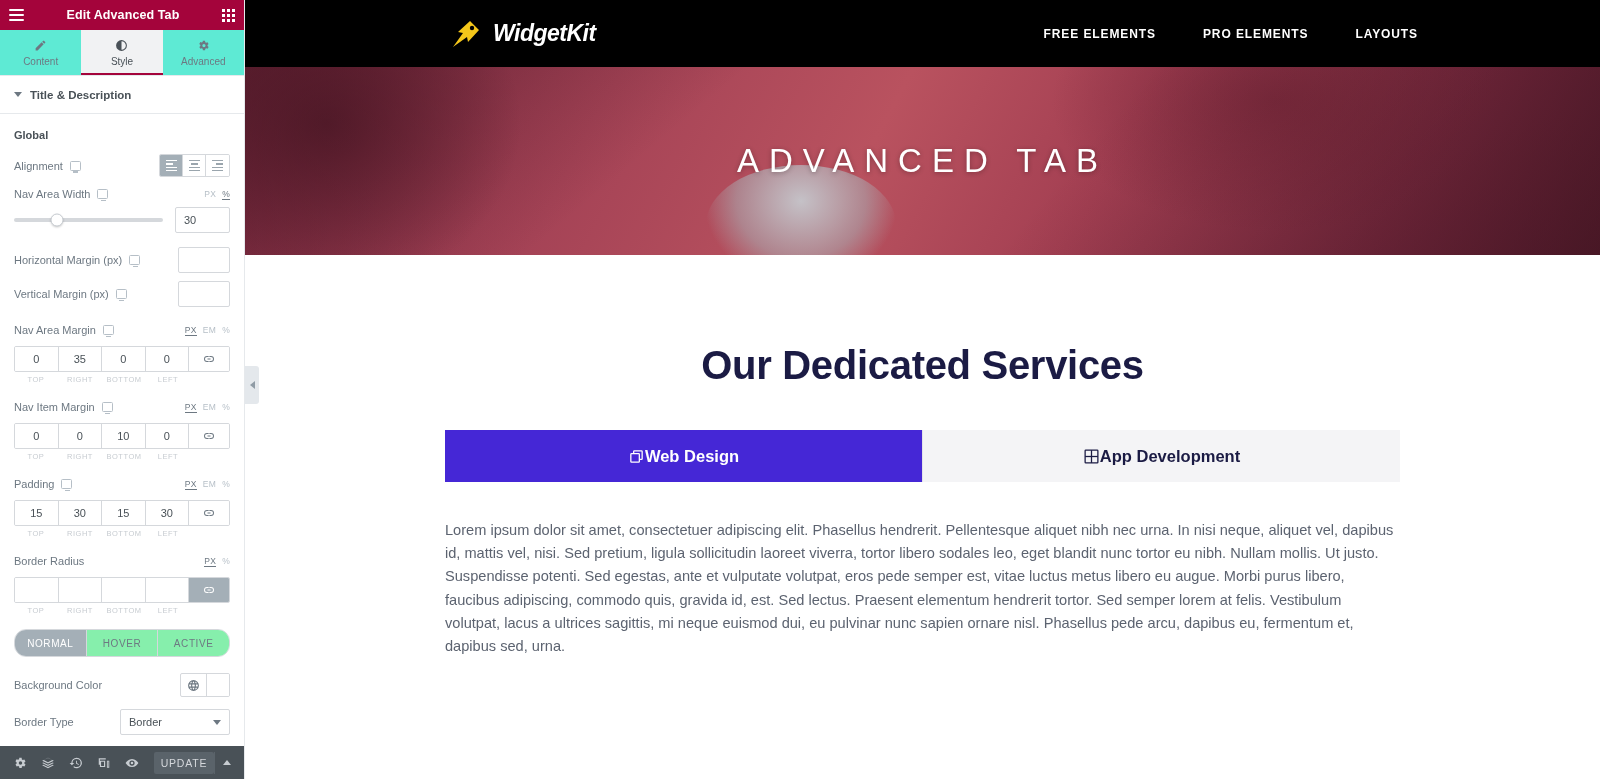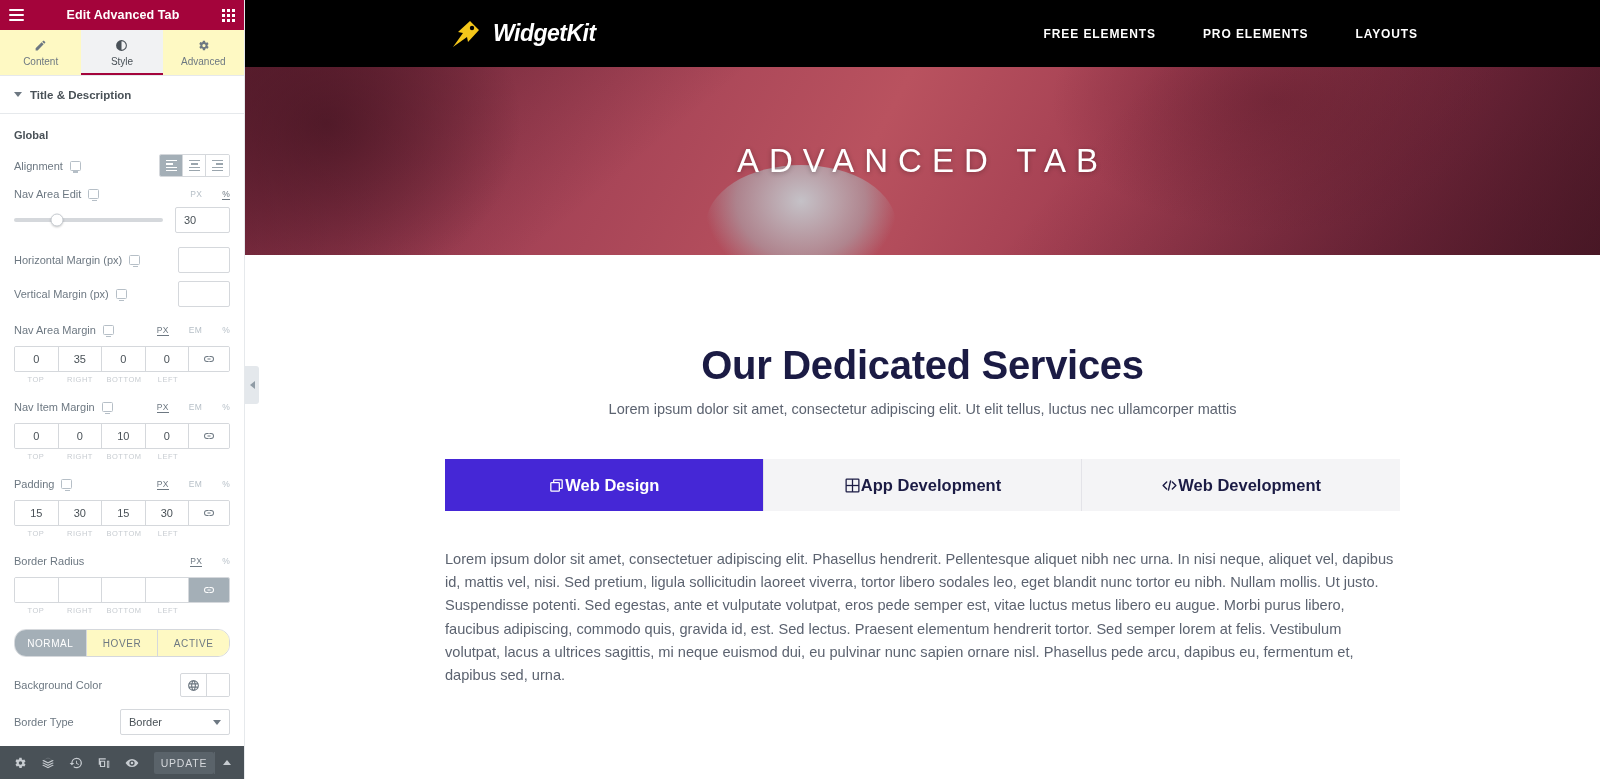--- a/index.html
+++ b/index.html
@@ -28,21 +28,21 @@
   .panel-header .title {
     font-size: 12.5px; font-weight: bold; letter-spacing: .1px;
     flex: 1; text-align: center;
   }
   .ico-ham { width: 15px; height: 12px; display: flex; flex-direction: column; justify-content: space-between; cursor: pointer; }
   .ico-ham i { display: block; height: 2px; background: #fff; border-radius: 1px; }
   .ico-grid { display: grid; grid-template-columns: repeat(3,3px); grid-gap: 2px; cursor: pointer; }
   .ico-grid i { width: 3px; height: 3px; background: #fff; display: block; }
 
   .panel-tabs {
-    height: 46px; display: flex; background: #fef9c3;
+    height: 46px; display: flex; background: #5eead4;
     border-bottom: 1px solid #e6e9ec; flex: 0 0 46px;
   }
   .ptab {
     flex: 1; display: flex; flex-direction: column;
     align-items: center; justify-content: center; gap: 4px;
     font-size: 10px; color: #6d7882; cursor: pointer;
     border-bottom: 2px solid transparent; padding-top: 3px;
   }
   .ptab.active { background: #f1f2f3; color: #495157; border-bottom-color: #a4043b; }
   .ptab svg { width: 13px; height: 13px; fill: #6d7882; }
@@ -70,42 +70,42 @@
   .align-btn.active { background: #a4afb7; }
   .align-btn i { display: block; width: 11px; height: 1.4px; background: #9aa5ad; margin: 1px 0; }
   .align-btn.active i { background: #fff; }
   .align-btn.al i:nth-child(2) { width: 7px; margin-right: auto; }
   .align-btn.ac i:nth-child(2) { width: 7px; }
   .align-btn.ar i:nth-child(2) { width: 7px; margin-left: auto; }
   .align-btn .stack { display: flex; flex-direction: column; width: 11px; }
   .align-btn.ac .stack { align-items: center; }
   .align-btn.ar .stack { align-items: flex-end; }
 
-  .units { display: flex; gap: 20px; font-size: 8.5px; color: #b6bfc7; letter-spacing: .3px; }
+  .units { display: flex; gap: 6px; font-size: 8.5px; color: #b6bfc7; letter-spacing: .3px; }
   .units span { cursor: pointer; }
   .units span.on { color: #6d7882; border-bottom: 1px solid #6d7882; }
 
   .slider-row { display: flex; align-items: center; gap: 12px; margin-bottom: 14px; }
   .slider { flex: 1; height: 4px; background: #d5d8dc; border-radius: 2px; position: relative; cursor: pointer; }
   .slider .knob { position: absolute; left: 29%; top: 50%; transform: translate(-50%,-50%); width: 13px; height: 13px; background: #fff; border: 1px solid #c7ccd1; border-radius: 50%; box-shadow: 0 1px 2px rgba(0,0,0,.18); }
   .num-in { width: 55px; height: 26px; border: 1px solid #d5d8dc; border-radius: 2px; font-size: 11px; color: #495157; padding: 0 8px; font-family: "Liberation Sans", sans-serif; background: #fff; }
   .num-in.blank { width: 52px; }
 
   .dim-row { display: flex; border: 1px solid #d5d8dc; border-radius: 2px; overflow: hidden; }
   .dim-cell { flex: 1; height: 24px; border-right: 1px solid #d5d8dc; display: flex; align-items: center; justify-content: center; font-size: 11px; color: #495157; background: #fff; }
   .dim-link { width: 40px; height: 24px; display: flex; align-items: center; justify-content: center; background: #fff; cursor: pointer; }
   .dim-link.on { background: #a4afb7; }
   .dim-link svg { width: 12px; height: 12px; fill: #6d7882; }
   .dim-link.on svg { fill: #fff; }
   .dim-cap { display: flex; margin: 3px 0 12px; }
   .dim-cap span { flex: 1; text-align: center; font-size: 7.5px; color: #c7ccd1; letter-spacing: .5px; }
   .dim-cap span.sp { flex: 0 0 40px; }
 
   .seg { display: flex; border: 1px solid #d5d8dc; border-radius: 12px; overflow: hidden; margin: 14px 0 16px; }
-  .seg div { flex: 1; height: 26px; display: flex; align-items: center; justify-content: center; font-size: 10px; color: #6d7882; letter-spacing: .6px; background: #fef9c3; border-right: 1px solid #d5d8dc; cursor: pointer; }
+  .seg div { flex: 1; height: 26px; display: flex; align-items: center; justify-content: center; font-size: 10px; color: #6d7882; letter-spacing: .6px; background: #86efac; border-right: 1px solid #d5d8dc; cursor: pointer; }
   .seg div:last-child { border-right: none; }
   .seg div.active { background: #a4afb7; color: #fff; }
 
   .color-ctl { display: flex; border: 1px solid #d5d8dc; border-radius: 2px; overflow: hidden; }
   .color-ctl .glob { width: 26px; height: 22px; display: flex; align-items: center; justify-content: center; border-right: 1px solid #d5d8dc; cursor: pointer; }
   .color-ctl .glob svg { width: 13px; height: 13px; fill: #6d7882; }
   .color-ctl .sw { width: 22px; height: 22px; background: #fff; cursor: pointer; }
 
   .sel { width: 110px; height: 26px; border: 1px solid #d5d8dc; border-radius: 2px; display: flex; align-items: center; justify-content: space-between; padding: 0 8px; font-size: 11px; color: #495157; cursor: pointer; background: #fff; }
   .sel .cd { width: 0; height: 0; border-left: 4px solid transparent; border-right: 4px solid transparent; border-top: 5px solid #6d7882; }
@@ -268,21 +268,21 @@
                 <i></i>
                 <i></i>
                 <i></i>
               </div>
             </div>
         </div>
       </div>
 
       <div class="row" style="margin-bottom:2px">
         <span class="lbl">
-          <span>Nav Area Edit</span>
+          <span>Nav Area Width</span>
           <span class="dev-ico"></span>
         </span>
         <div class="units">
           <span>PX</span>
           <span class="on">%</span>
         </div>
       </div>
       <div class="slider-row">
         <div class="slider">
             <div class="knob"></div>
@@ -509,46 +509,37 @@
         <a>LAYOUTS</a>
       </div>
     </div>
 
     <div class="hero">
       <div class="hero-title">ADVANCED TAB</div>
     </div>
 
     <div class="content">
       <div class="sec-title">Our Dedicated Services</div>
-      <div class="sec-sub">Lorem ipsum dolor sit amet, consectetur adipiscing elit. Ut elit tellus, luctus nec ullamcorper mattis</div>
 
       <div class="tabs-wrap">
         <div class="tab-btn active">
           <svg viewBox="0 0 24 24" fill="none" stroke="#fff" stroke-width="1.8">
               <rect x="8" y="4" width="12" height="12" rx="1"></rect>
               <rect x="4" y="8" width="12" height="12" rx="1" fill="#4527d6"></rect>
             </svg>
           <span>Web Design</span>
         </div>
         <div class="tab-btn">
           <svg viewBox="0 0 24 24" fill="none" stroke="#1b1b44" stroke-width="1.8">
               <rect x="3" y="3" width="18" height="18" rx="1"></rect>
               <line x1="12" y1="3" x2="12" y2="21"></line>
               <line x1="3" y1="12" x2="21" y2="12"></line>
             </svg>
           <span>App Development</span>
         </div>
-        <div class="tab-btn">
-          <svg viewBox="0 0 24 24" fill="none" stroke="#1b1b44" stroke-width="2" stroke-linecap="round" stroke-linejoin="round">
-              <polyline points="8,7 3,12 8,17"></polyline>
-              <polyline points="16,7 21,12 16,17"></polyline>
-              <line x1="13.5" y1="5.5" x2="10.5" y2="18.5"></line>
-            </svg>
-          <span>Web Development</span>
-        </div>
       </div>
 
       <div class="tab-body">
         <p>Lorem ipsum dolor sit amet, consectetuer adipiscing elit. Phasellus hendrerit. Pellentesque aliquet nibh nec urna. In nisi neque, aliquet vel, dapibus id, mattis vel, nisi. Sed pretium, ligula sollicitudin laoreet viverra, tortor libero sodales leo, eget blandit nunc tortor eu nibh. Nullam mollis. Ut justo. Suspendisse potenti. Sed egestas, ante et vulputate volutpat, eros pede semper est, vitae luctus metus libero eu augue. Morbi purus libero, faucibus adipiscing, commodo quis, gravida id, est. Sed lectus. Praesent elementum hendrerit tortor. Sed semper lorem at felis. Vestibulum volutpat, lacus a ultrices sagittis, mi neque euismod dui, eu pulvinar nunc sapien ornare nisl. Phasellus pede arcu, dapibus eu, fermentum et, dapibus sed, urna.</p>
       </div>
     </div>
   </div>
 </div>
 
 </body></html>

